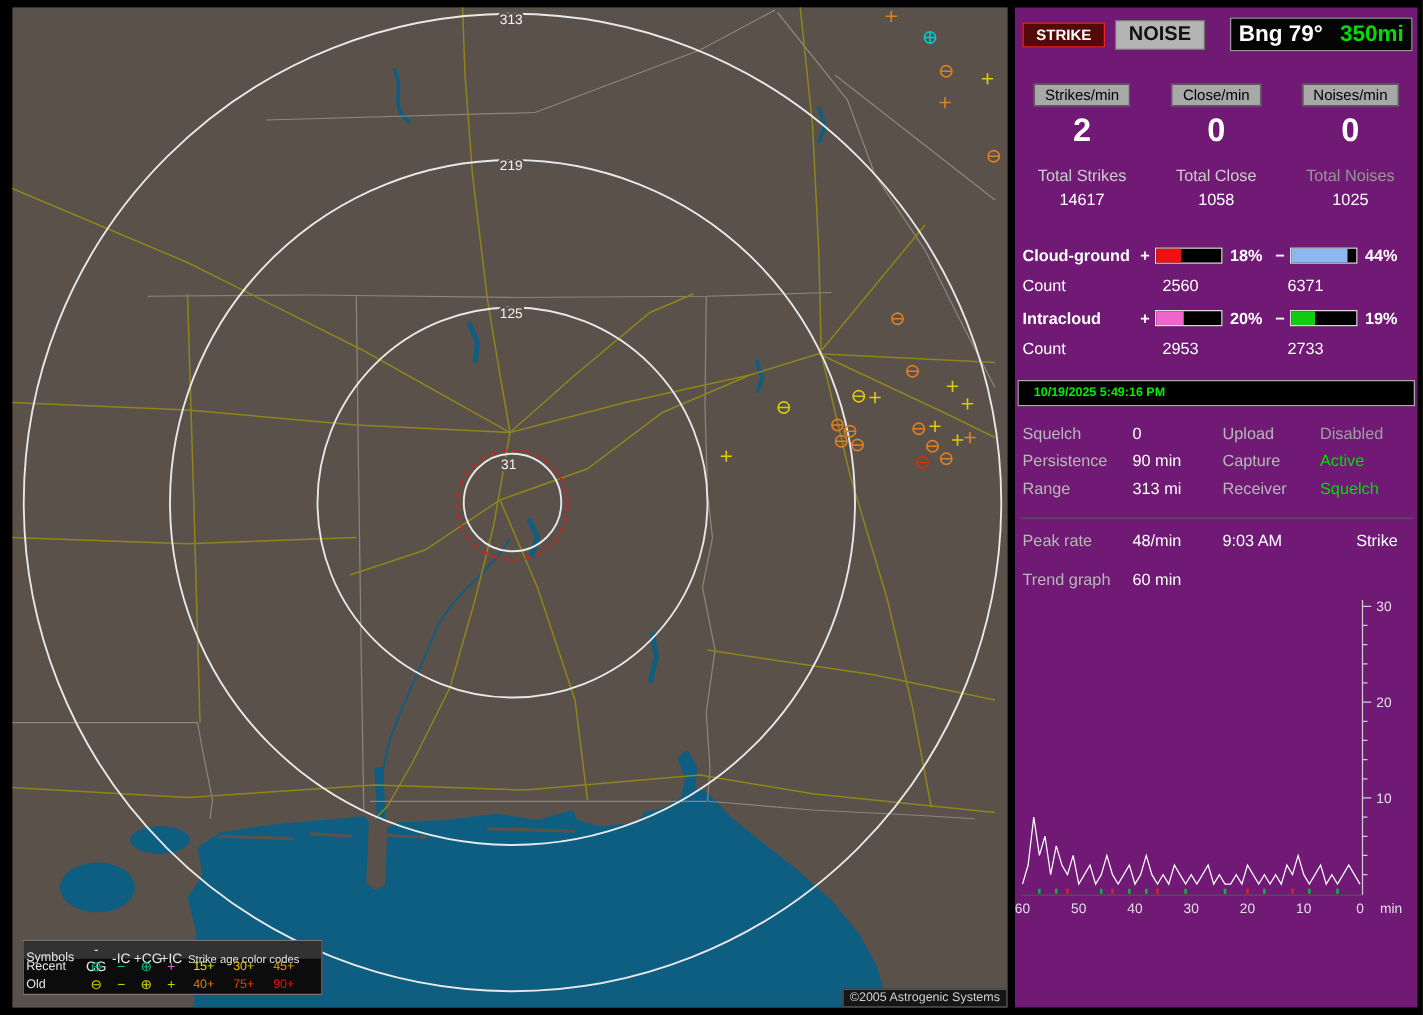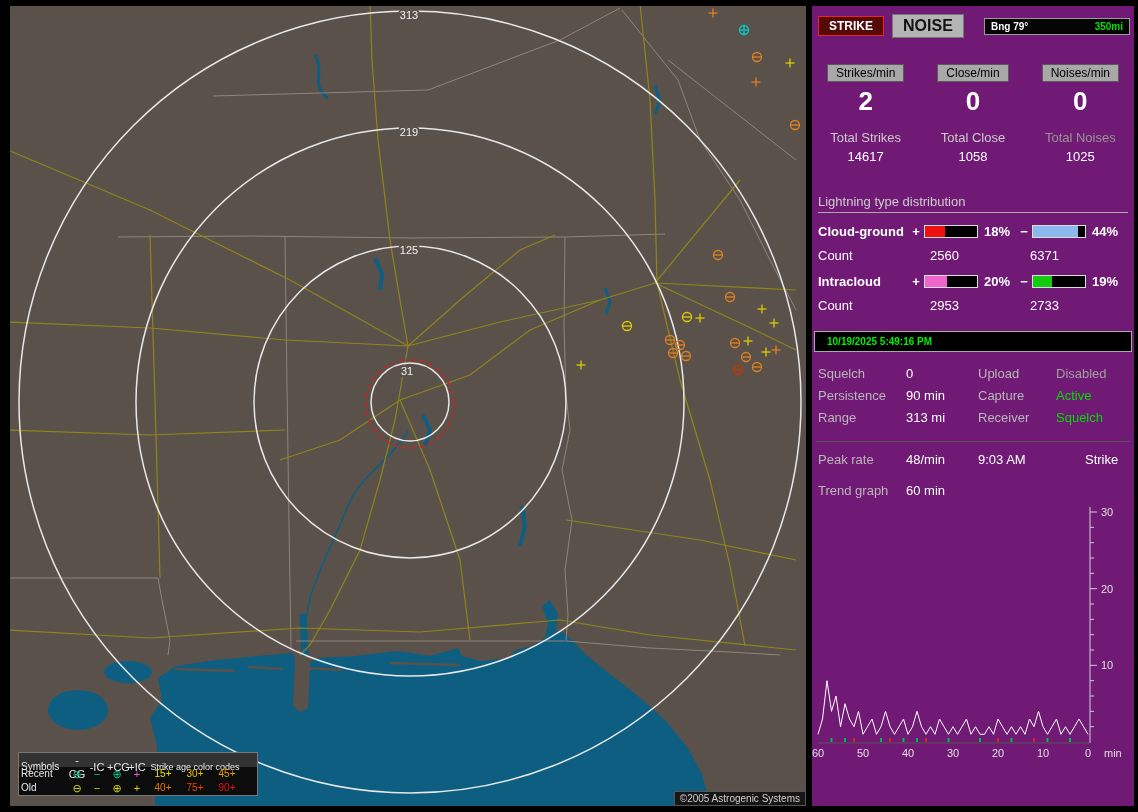--- a/index.html
+++ b/index.html
@@ -22,21 +22,21 @@
 
   
   .sidebar{position:absolute;left:812px;top:6px;width:322px;height:800px;background:#701a75;
            color:#c8c8c8;font-size:13px;}
   .top-row{display:flex;align-items:center;padding:8px 4px 0 6px;}
   .btn-strike{background:#550a0a;border:1px solid #ee2222;color:#fff;font-weight:bold;
               font-size:12px;padding:2px 10px;font-family:inherit;}
   .btn-noise{background:#b4b4b4;border:1px solid #777;color:#111;font-weight:bold;
              font-size:16px;padding:2px 10px;margin-left:8px;font-family:inherit;}
   .bng-box{margin-left:auto;border:1px solid #999;background:#050505;padding:2px 6px;
-           width:132px;display:flex;justify-content:space-between;font-weight:bold;font-size:10px;}
+           width:132px;display:flex;justify-content:space-between;font-weight:bold;font-size:18px;}
   .bng{color:#fff;} .rng{color:#00dd00;}
 
   .rates{display:flex;margin-top:26px;text-align:center;align-items:center;}
   .rate-col{flex:1;}
   .rate-label{display:inline-block;background:#a8a8a8;color:#000;font-size:12px;
               padding:1px 8px;border:1px solid #5a5a5a;}
   .rate-value{color:#fff;font-size:26px;font-weight:bold;margin-top:4px;height:30px;}
   .total-label{color:#cccccc;margin-top:14px;}
   .rate-col:nth-child(3) .total-label{color:#969696;}
   .total-value{color:#fff;margin-top:4px;}
@@ -316,21 +316,20 @@
       </div>
       <div class="rate-col">
         <span class="rate-label">Noises/min</span>
         <div class="rate-value">0</div>
         <div class="total-label">Total Noises</div>
         <div class="total-value">1025</div>
       </div>
     </div>
 
     <div class="dist">
-      <div class="dist-title">Lightning type distribution</div>
 
       <div class="dist-row">
         <span class="dist-name">Cloud-ground</span>
         <span class="sign">+</span>
         <span class="bar">
             <span class="bar-fill" style="background: rgb(238, 17, 17); width: 38%;"></span>
           </span>
         <span class="pct">18%</span>
         <span class="sign">−</span>
         <span class="bar">

